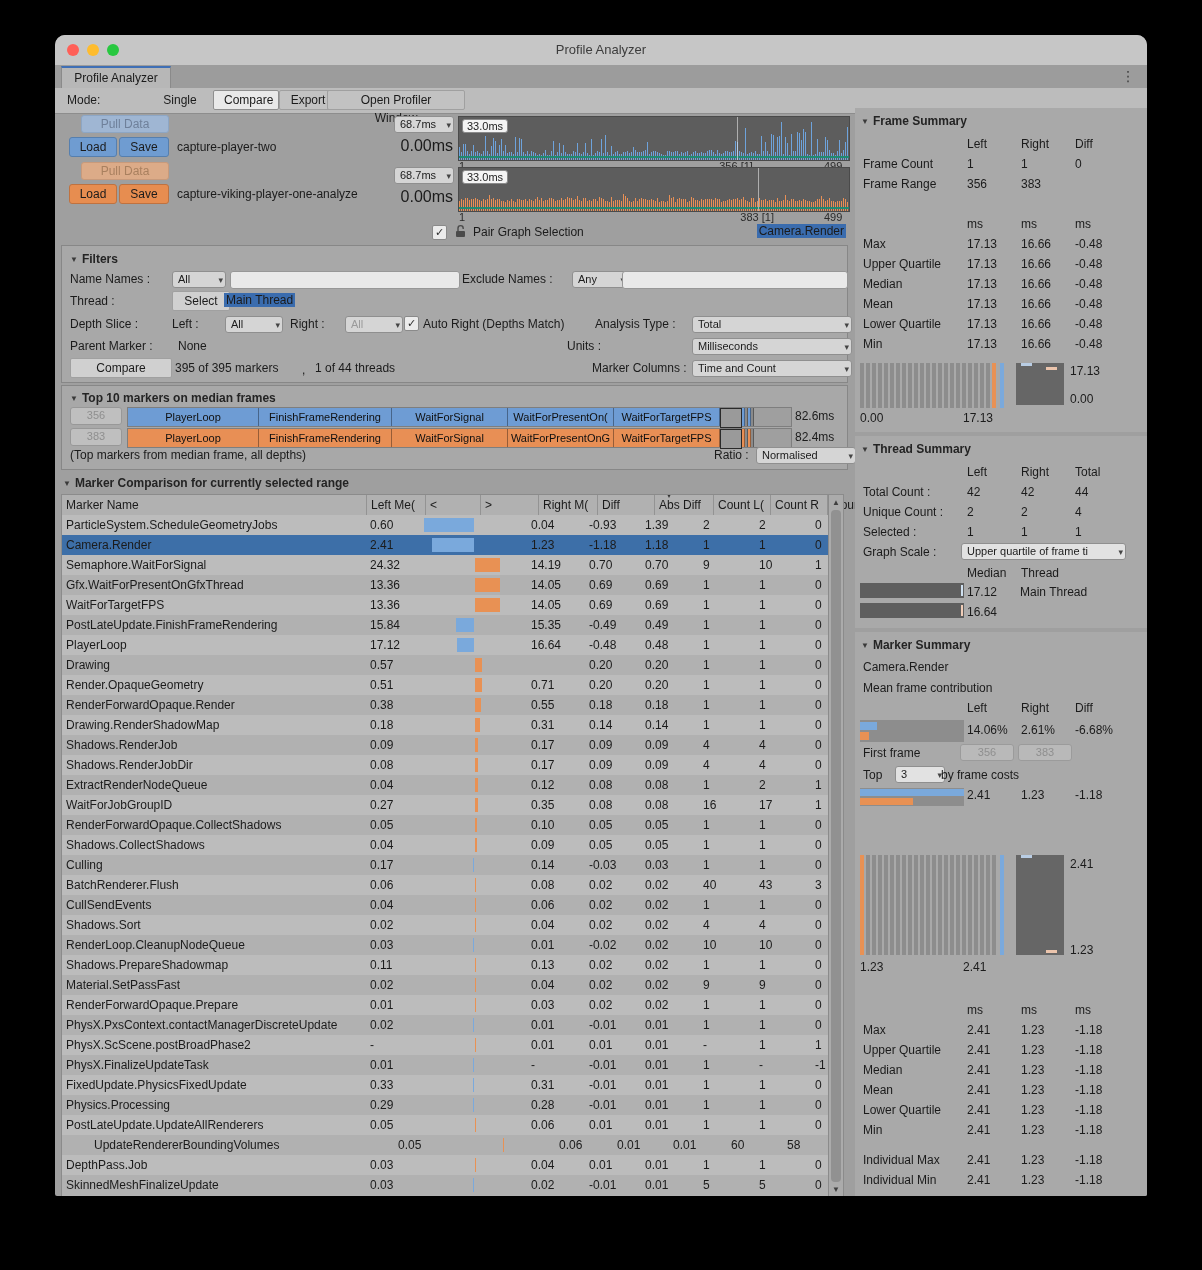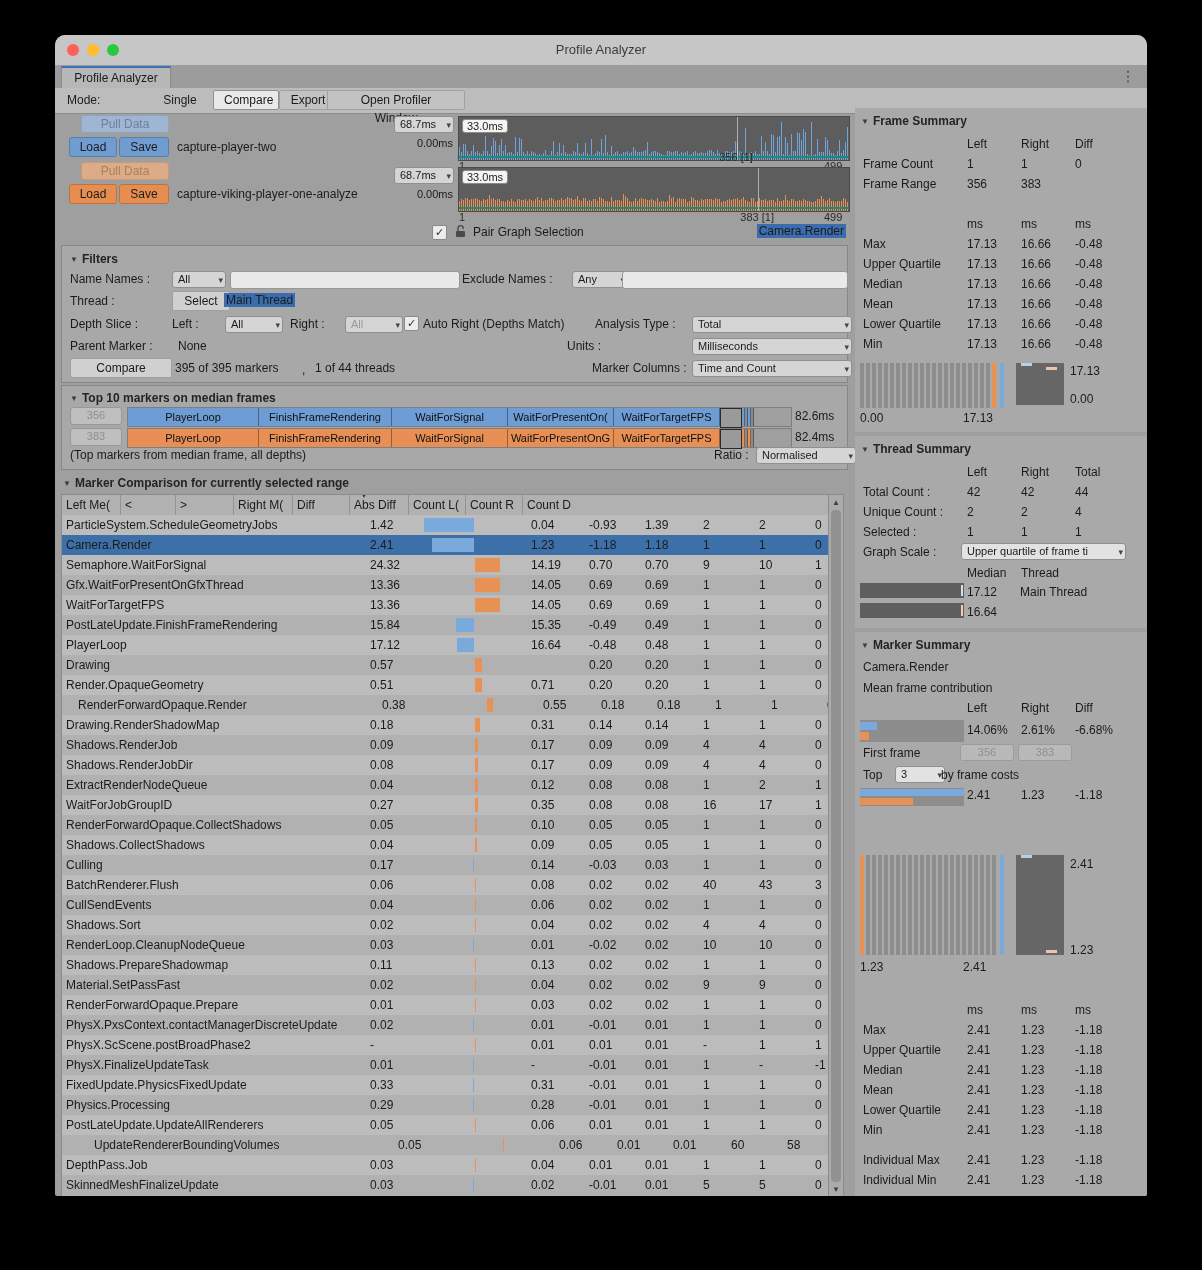--- a/index.html
+++ b/index.html
@@ -28,21 +28,21 @@
   .btn.orange{background:#e78d50;border-color:#bf7240}
   .btn.orange.dis{background:#dcab88;border-color:#c89a7b;color:#a9805f}
   .dd{background:#d5d5d5;border:1px solid #8f8f8f;border-radius:3px;font-size:11px;line-height:15px;padding:0 13px 0 5px;position:absolute;white-space:nowrap;overflow:hidden}
   .dd .ar{position:absolute;right:2px;top:1px;font-size:9px;color:#444}
   .dd.dis{color:#9a9a9a}
   .tin{background:#e9e9e9;border:1px solid #979797;border-radius:3px;position:absolute;height:16px;font-size:11px;padding:0 3px}
   .cb{width:13px;height:13px;background:#ececec;border:1px solid #8a8a8a;border-radius:2px;position:absolute;font-size:11px;line-height:12px;text-align:center;color:#2e2e2e}
   .sechead{font-size:12px;font-weight:bold;color:#242424;position:absolute}
   .fold{font-size:8px;margin-right:4px;color:#3a3a3a;vertical-align:1px}
   .sec{position:absolute;background:#a8a8a8;border:1px solid #878787}
-  .t11{font-size:11px}.t12{font-size:12px}
+  .t11{font-size:16px}.t12{font-size:12px}
   
   .graph{position:absolute;background:#5d5d5d;border:1px solid #4a4a4a;overflow:hidden}
   .spikes{position:absolute;left:0;bottom:0;right:0;top:0;display:flex;align-items:flex-end}
   .spk{width:1px;margin-right:1px;flex:none}
   .teal{position:absolute;left:0;right:0;bottom:2px;height:2px;background:#1f8a72}
   .selline{position:absolute;top:0;bottom:0;width:1px;background:rgba(240,240,240,.55)}
   .badge{position:absolute;left:3px;top:2px;background:#f4f4f4;border:1px solid #8a8a8a;border-radius:3px;font-size:11px;padding:0 4px;color:#222}
   .gaxis{position:absolute;font-size:11px;color:#2a2a2a}
   
   .chip{position:absolute;width:50px;height:16px;background:#bfbfbf;border:1px solid #989898;border-radius:3px;color:#8f8f8f;font-size:11px;text-align:center;line-height:15px}
@@ -315,21 +315,21 @@
           <div class="spk" style="height: 6.83289px; background: rgb(110, 163, 220);"></div>
           <div class="spk" style="height: 9.51744px; background: rgb(110, 163, 220);"></div>
           <div class="spk" style="height: 18.176px; background: rgb(110, 163, 220);"></div>
           <div class="spk" style="height: 33.165px; background: rgb(110, 163, 220);"></div>
         </div>
       <div class="teal"></div>
       <div class="selline" style="left: 71.3%;"></div>
       <div class="badge">33.0ms</div>
     </div>
     <div class="gaxis" style="left:398px;top:47px">1</div>
-    <div class="gaxis axis-sel-left" style="top: 38px; transform: translateX(-50%); left: 675.07px;">356 [1]</div>
+    <div class="gaxis axis-sel-left" style="top: 47px; transform: translateX(-50%); left: 675.07px;">356 [1]</div>
     <div class="gaxis" style="left:763px;top:47px">499</div>
 
     <div class="dd" style="left:333px;top:54px;width:40px"><span>68.7ms</span><span class="ar">▾</span></div>
     <div class="abs t11" style="left:320px;top:75px;width:72px;text-align:right">0.00ms</div>
     <div class="graph" id="graph-right" style="left:397px;top:54px;width:390px;height:43px">
       <div class="spikes">
           <div class="spk" style="height: 10.3605px; background: rgb(232, 143, 85);"></div>
           <div class="spk" style="height: 11.9572px; background: rgb(232, 143, 85);"></div>
           <div class="spk" style="height: 11.4937px; background: rgb(232, 143, 85);"></div>
           <div class="spk" style="height: 12.8271px; background: rgb(232, 143, 85);"></div>
@@ -612,34 +612,35 @@
         <div class="abs t12" style="left: 733px; top: 44px;">82.4ms</div>
       </div>
     <div class="abs t12" style="left:8px;top:62px">(Top markers from median frame, all depths)</div>
     <div class="abs t12" style="left:652px;top:62px">Ratio :</div>
     <div class="dd" style="left:694px;top:61px;width:80px"><span>Normalised</span><span class="ar">▾</span></div>
   </div>
 
   <div class="abs" style="left:6px;top:437px;width:785px;height:724px">
     <div class="sechead" style="left:2px;top:4px"><span class="fold">▼</span><span>Marker Comparison for currently selected range</span></div>
     <div class="thead" style="left:0;top:22px;width:767px" id="marker-thead">
+        <div class="th" style="width: 300px;"><span>Marker Name</span></div>
         <div class="th" style="width: 54px;"><span>Left Me(</span></div>
         <div class="th" style="width: 50px;"><span>&lt;</span></div>
         <div class="th" style="width: 53px;"><span>&gt;</span></div>
         <div class="th" style="width: 54px;"><span>Right M(</span></div>
         <div class="th" style="width: 52px;"><span>Diff</span></div>
         <div class="th" style="width: 54px;"><span style="position: absolute; top: -4px; left: 12px; font-size: 8px; color: rgb(51, 51, 51);">▾</span><span>Abs Diff</span></div>
         <div class="th" style="width: 52px;"><span>Count L(</span></div>
         <div class="th" style="width: 52px;"><span>Count R</span></div>
         <div class="th" style="width: 46px;"><span>Count D</span></div>
       </div>
     <div class="tbody" style="left:0;top:43px;width:767px;height:681px" id="marker-tbody">
         <div class="trow odd">
           <div class="td" style="width: 300px;">ParticleSystem.ScheduleGeometryJobs</div>
-          <div class="td" style="width: 54px;">1.42</div>
+          <div class="td" style="width: 54px;">0.60</div>
           <div class="td barcell" style="width: 50px;">
             <div class="bneg" style="width: 50px;"></div>
           </div>
           <div class="td barcell" style="width: 53px;"></div>
           <div class="td" style="width: 54px;">0.04</div>
           <div class="td" style="width: 52px;">-0.93</div>
           <div class="td" style="width: 54px;">1.39</div>
           <div class="td" style="width: 52px;">2</div>
           <div class="td" style="width: 52px;">2</div>
           <div class="td" style="width: 46px;">0</div>
@@ -750,21 +751,21 @@
             <div class="bpos" style="width: 7px;"></div>
           </div>
           <div class="td" style="width: 54px;">0.71</div>
           <div class="td" style="width: 52px;">0.20</div>
           <div class="td" style="width: 54px;">0.20</div>
           <div class="td" style="width: 52px;">1</div>
           <div class="td" style="width: 52px;">1</div>
           <div class="td" style="width: 46px;">0</div>
         </div>
         <div class="trow even">
-          <div class="td" style="width: 300px; margin-left: 12px;">RenderForwardOpaque.Render</div>
+          <div class="td" style="width: 300px;">RenderForwardOpaque.Render</div>
           <div class="td" style="width: 54px;">0.38</div>
           <div class="td barcell" style="width: 50px;"></div>
           <div class="td barcell" style="width: 53px;">
             <div class="bpos" style="width: 6px;"></div>
           </div>
           <div class="td" style="width: 54px;">0.55</div>
           <div class="td" style="width: 52px;">0.18</div>
           <div class="td" style="width: 54px;">0.18</div>
           <div class="td" style="width: 52px;">1</div>
           <div class="td" style="width: 52px;">1</div>

